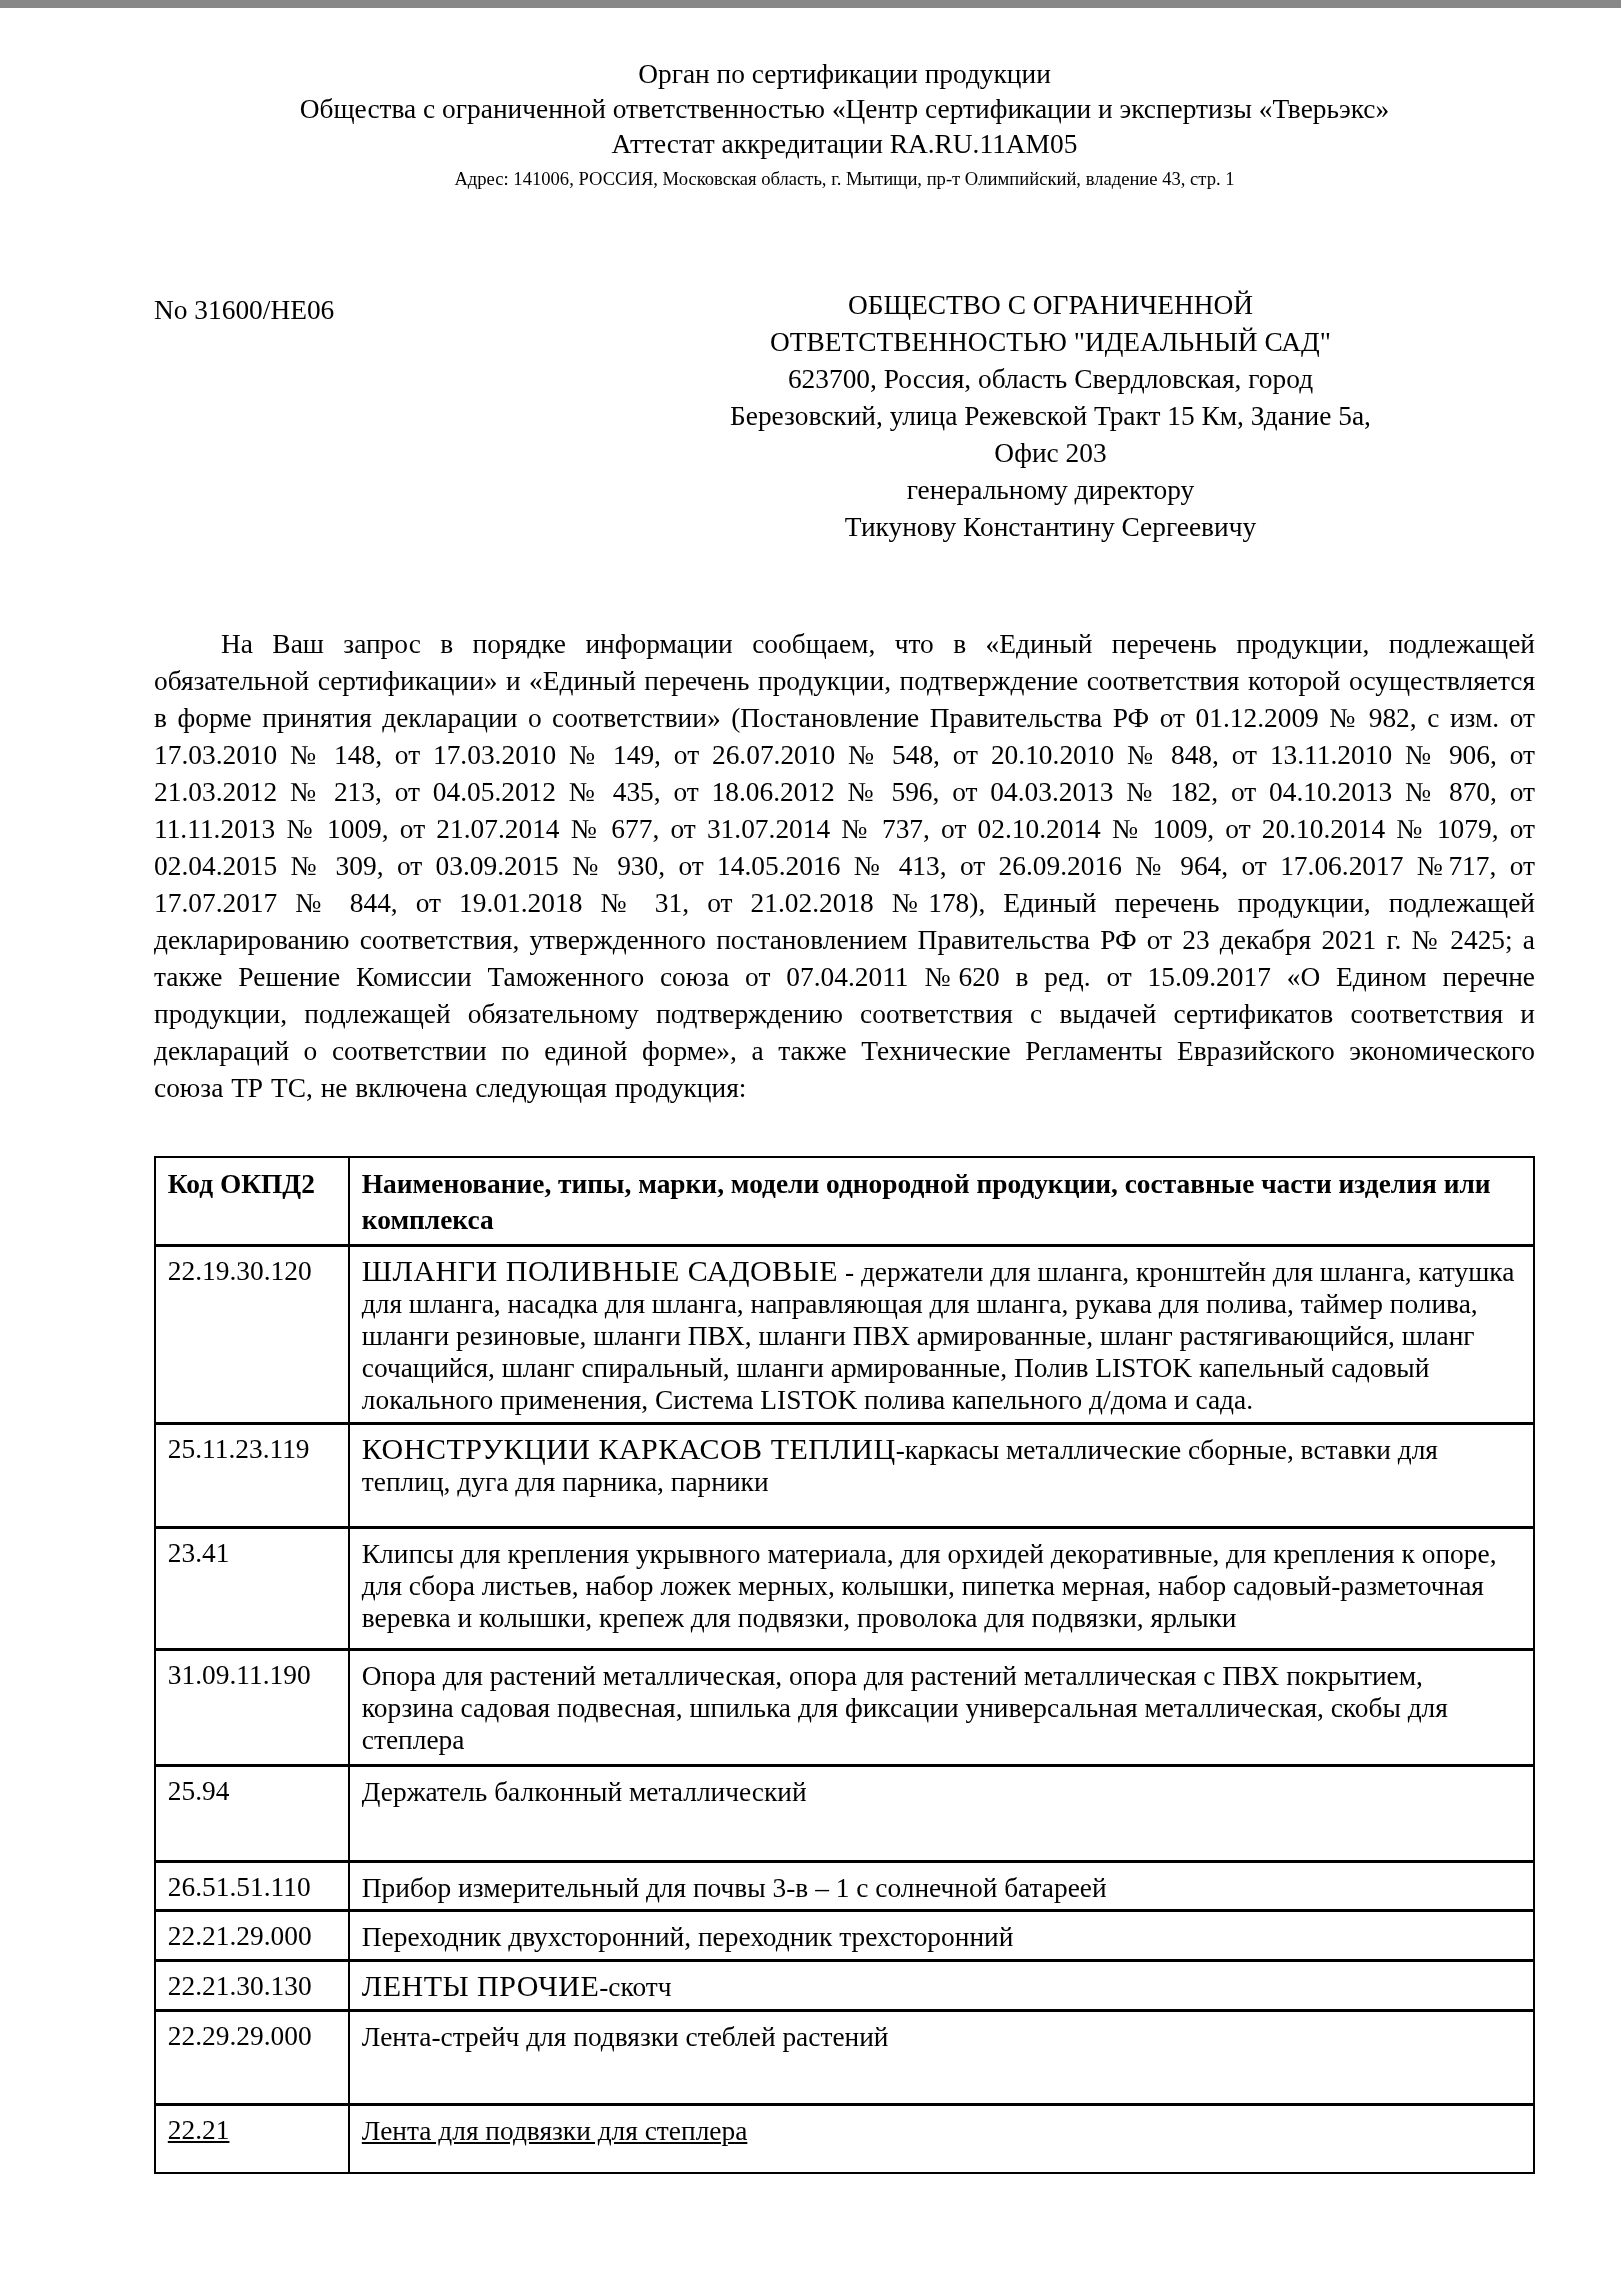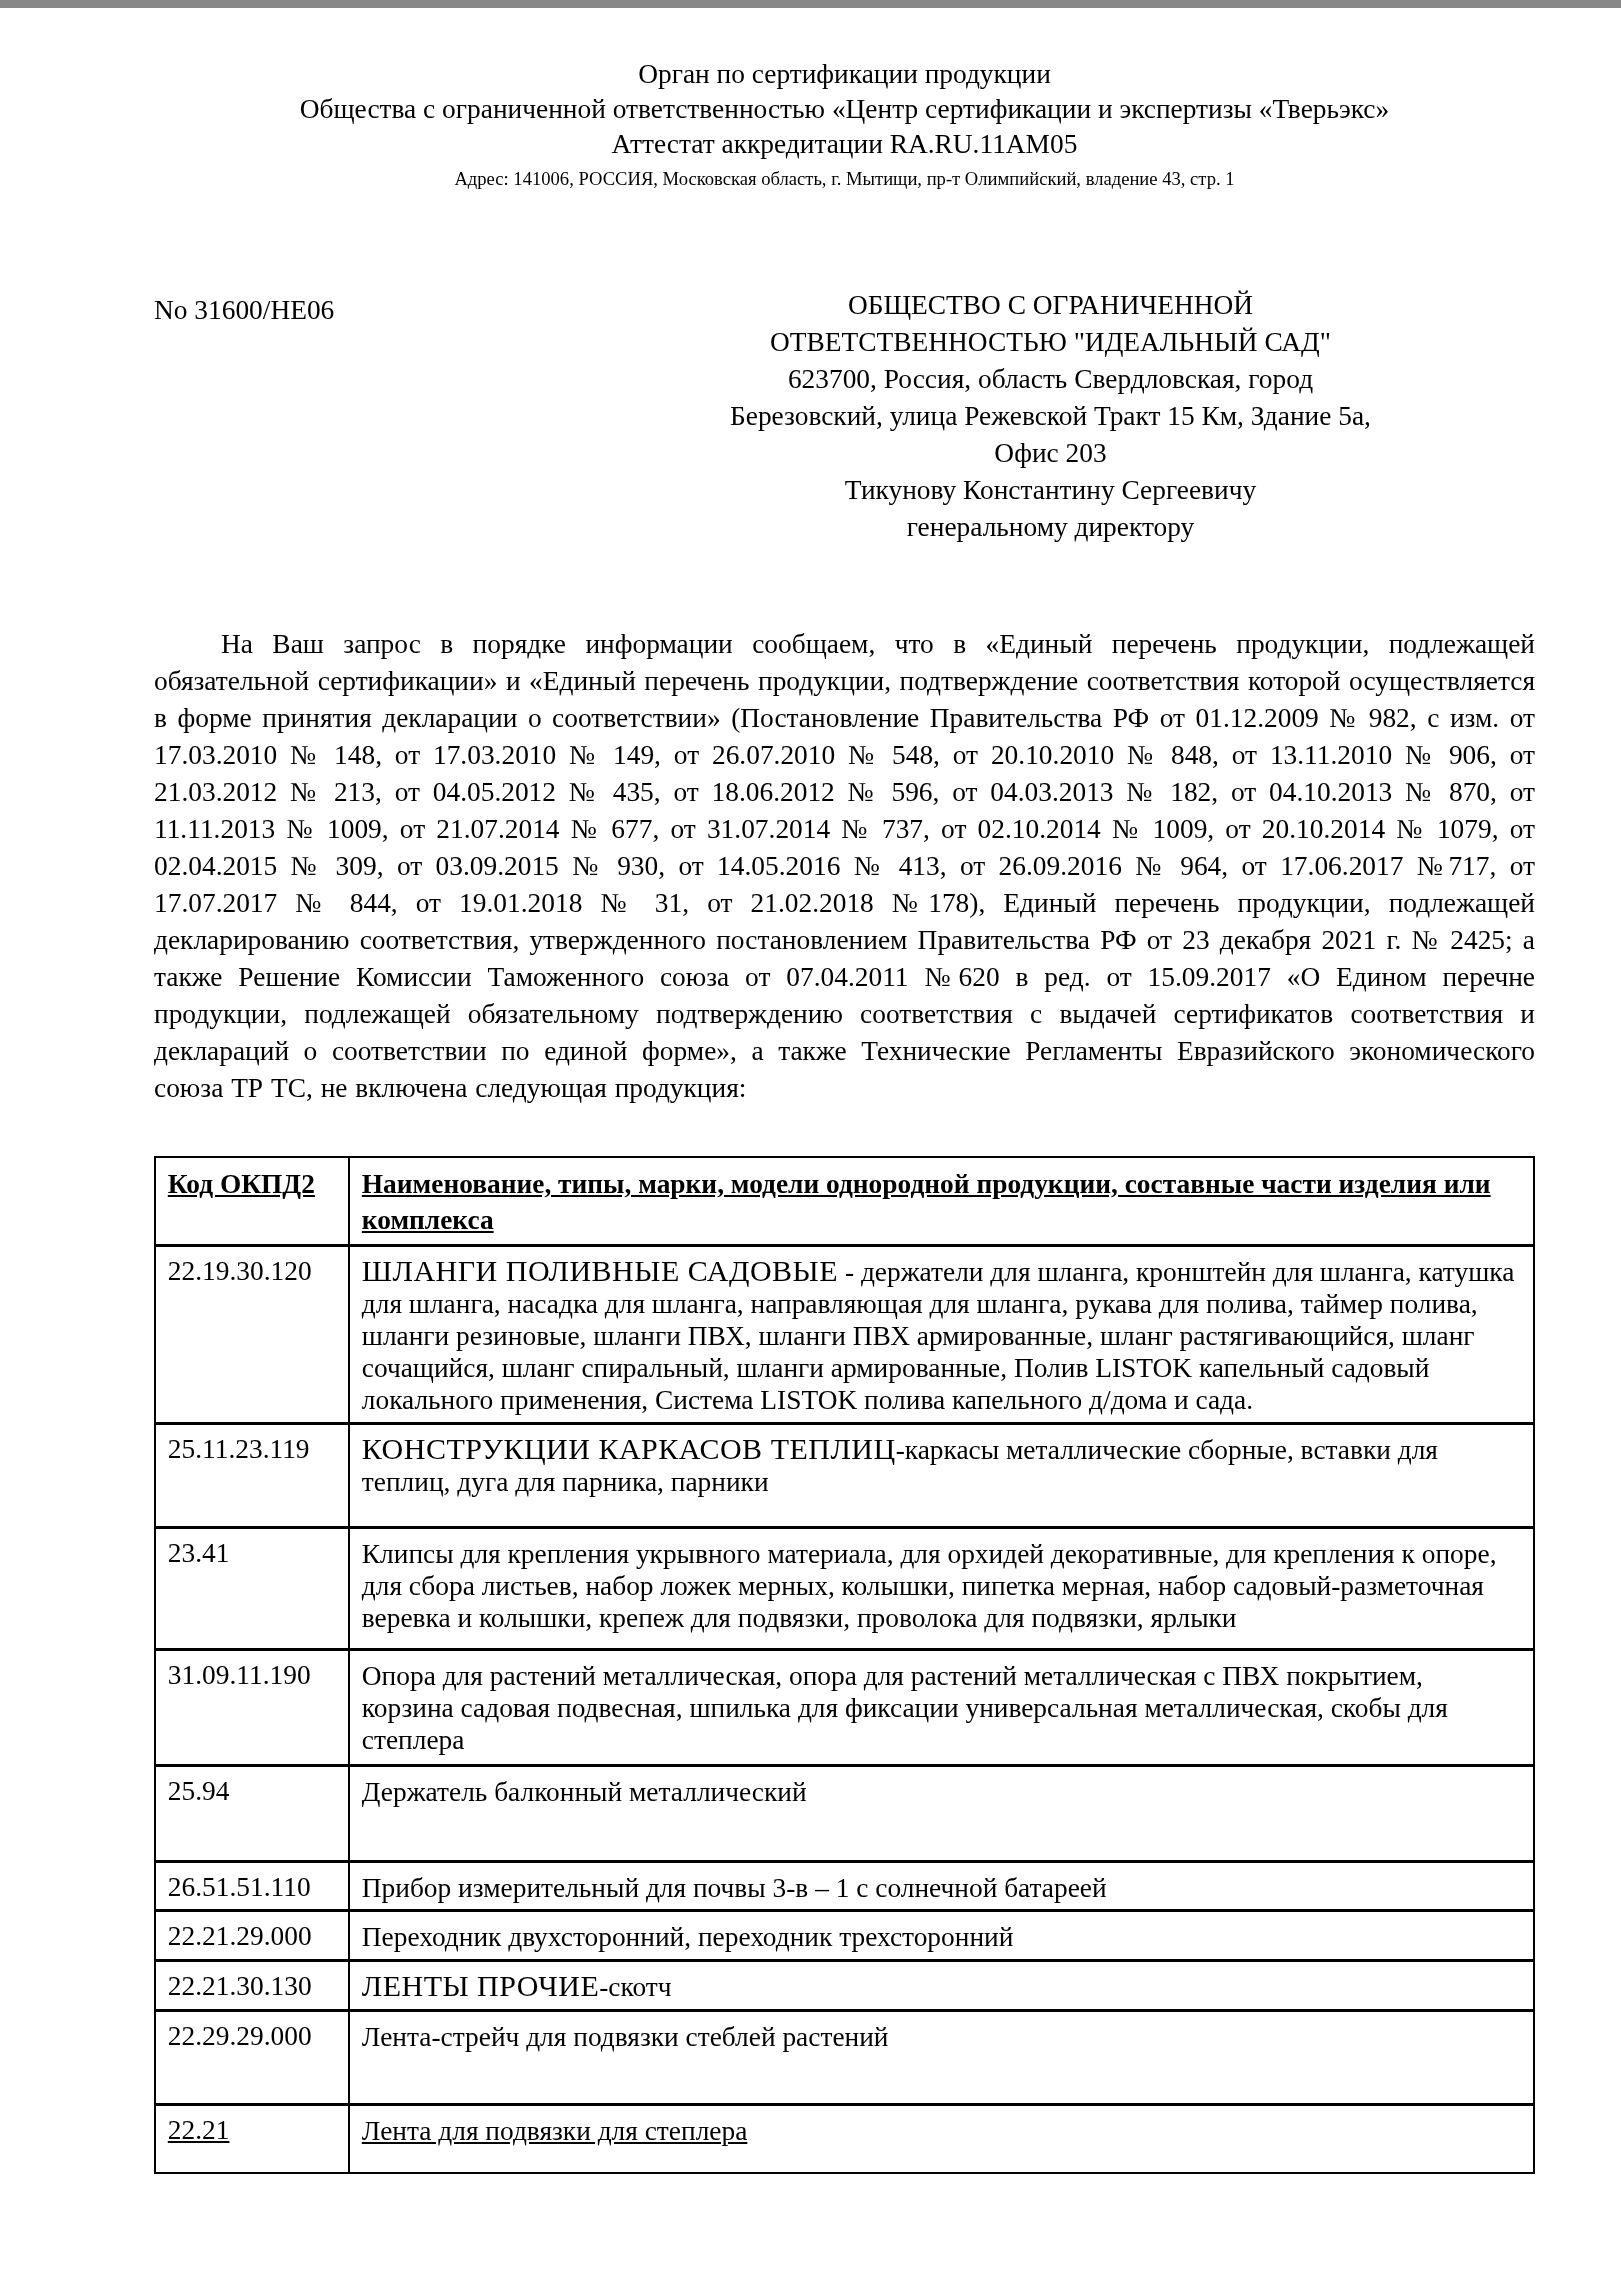--- a/index.html
+++ b/index.html
@@ -47,21 +47,20 @@
     line-height: 32px;
     font-size: 27.4px;
     font-weight: normal;
   }
   table.products thead th {
     font-weight: bold;
     border-bottom: 2px solid #000;
     line-height: 36px;
     height: 86px;
     box-sizing: border-box;
-    text-decoration: underline;
   }
   table.products tbody tr td { border-top: 3.9px solid #000; }
   table.products col.c-code { width: 194px; }
   .caps-lead { font-size: 30px; letter-spacing: 0.5px; }
   
   table.products tbody tr:nth-child(2) td { height: 104px; box-sizing: border-box; }
   table.products tbody tr:nth-child(3) td { height: 122px; box-sizing: border-box; }
   table.products tbody tr:nth-child(4) td { height: 116px; box-sizing: border-box; }
   table.products tbody tr:nth-child(5) td { height: 96px;  box-sizing: border-box; }
   table.products tbody tr:nth-child(6) td { height: 49px;  box-sizing: border-box; border-radius: 17px; }
@@ -85,22 +84,22 @@
   <div class="ref-row">
     <div class="ref-block">
       <div>No 31600/НЕ06</div>
     </div>
     <div class="addressee" id="addressee">
         <div>ОБЩЕСТВО С ОГРАНИЧЕННОЙ</div>
         <div>ОТВЕТСТВЕННОСТЬЮ "ИДЕАЛЬНЫЙ САД"</div>
         <div>623700, Россия, область Свердловская, город</div>
         <div>Березовский, улица Режевской Тракт 15 Км, Здание 5а,</div>
         <div>Офис 203</div>
+        <div>генеральному директору</div>
         <div>Тикунову Константину Сергеевичу</div>
-        <div>генеральному директору</div>
       </div>
   </div>
 
   <div class="body-par">На Ваш запрос в порядке информации сообщаем, что в «Единый перечень продукции, подлежащей обязательной сертификации» и «Единый перечень продукции, подтверждение соответствия которой осуществляется в форме принятия декларации о соответствии» (Постановление Правительства РФ от 01.12.2009 № 982, с изм. от 17.03.2010 № 148, от 17.03.2010 № 149, от 26.07.2010 № 548, от 20.10.2010 № 848, от 13.11.2010 № 906, от 21.03.2012 № 213, от 04.05.2012 № 435, от 18.06.2012 № 596, от 04.03.2013 № 182, от 04.10.2013 № 870, от 11.11.2013 № 1009, от 21.07.2014 № 677, от 31.07.2014 № 737, от 02.10.2014 № 1009, от 20.10.2014 № 1079, от 02.04.2015 № 309, от 03.09.2015 № 930, от 14.05.2016 № 413, от 26.09.2016 № 964, от 17.06.2017 №717, от 17.07.2017 № 844, от 19.01.2018 № 31, от 21.02.2018 №178), Единый перечень продукции, подлежащей декларированию соответствия, утвержденного постановлением Правительства РФ от 23 декабря 2021 г. № 2425; а также Решение Комиссии Таможенного союза от 07.04.2011 №620 в ред. от 15.09.2017 «О Едином перечне продукции, подлежащей обязательному подтверждению соответствия с выдачей сертификатов соответствия и деклараций о соответствии по единой форме», а также Технические Регламенты Евразийского экономического союза ТР ТС, не включена следующая продукция:</div>
 
   <table class="products">
     <colgroup>
         <col class="c-code">
         <col>
       </colgroup>

